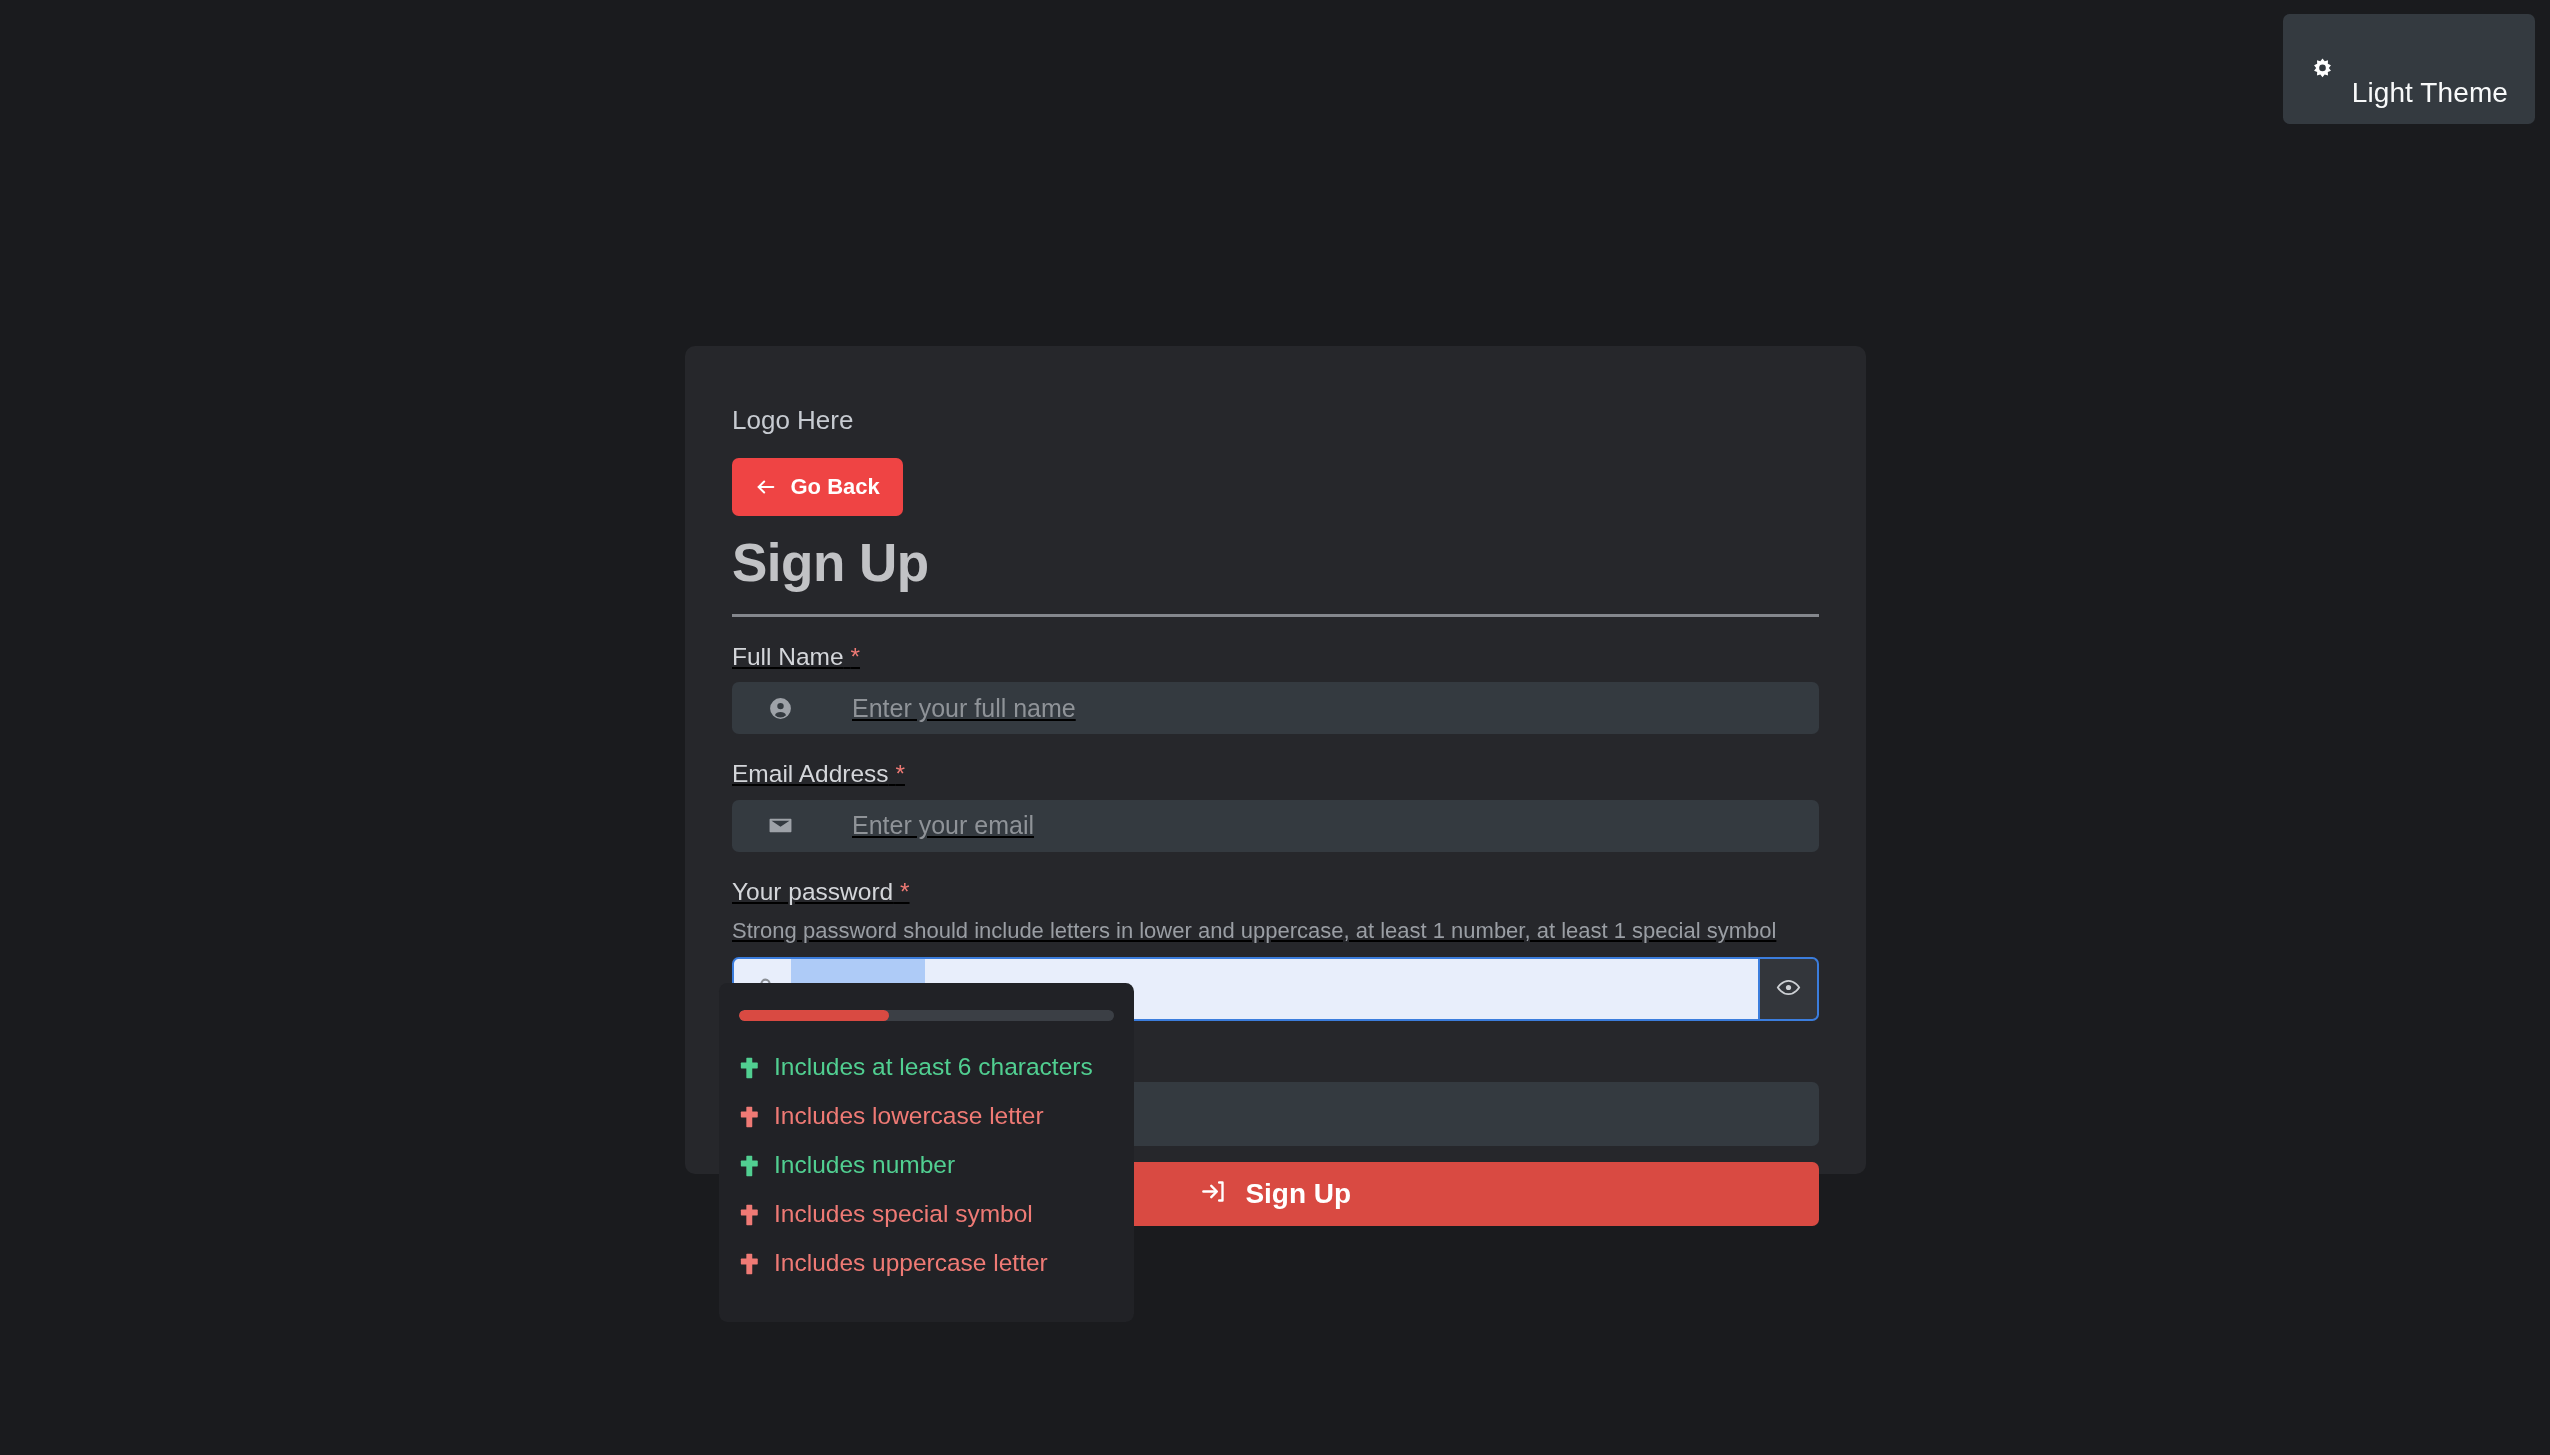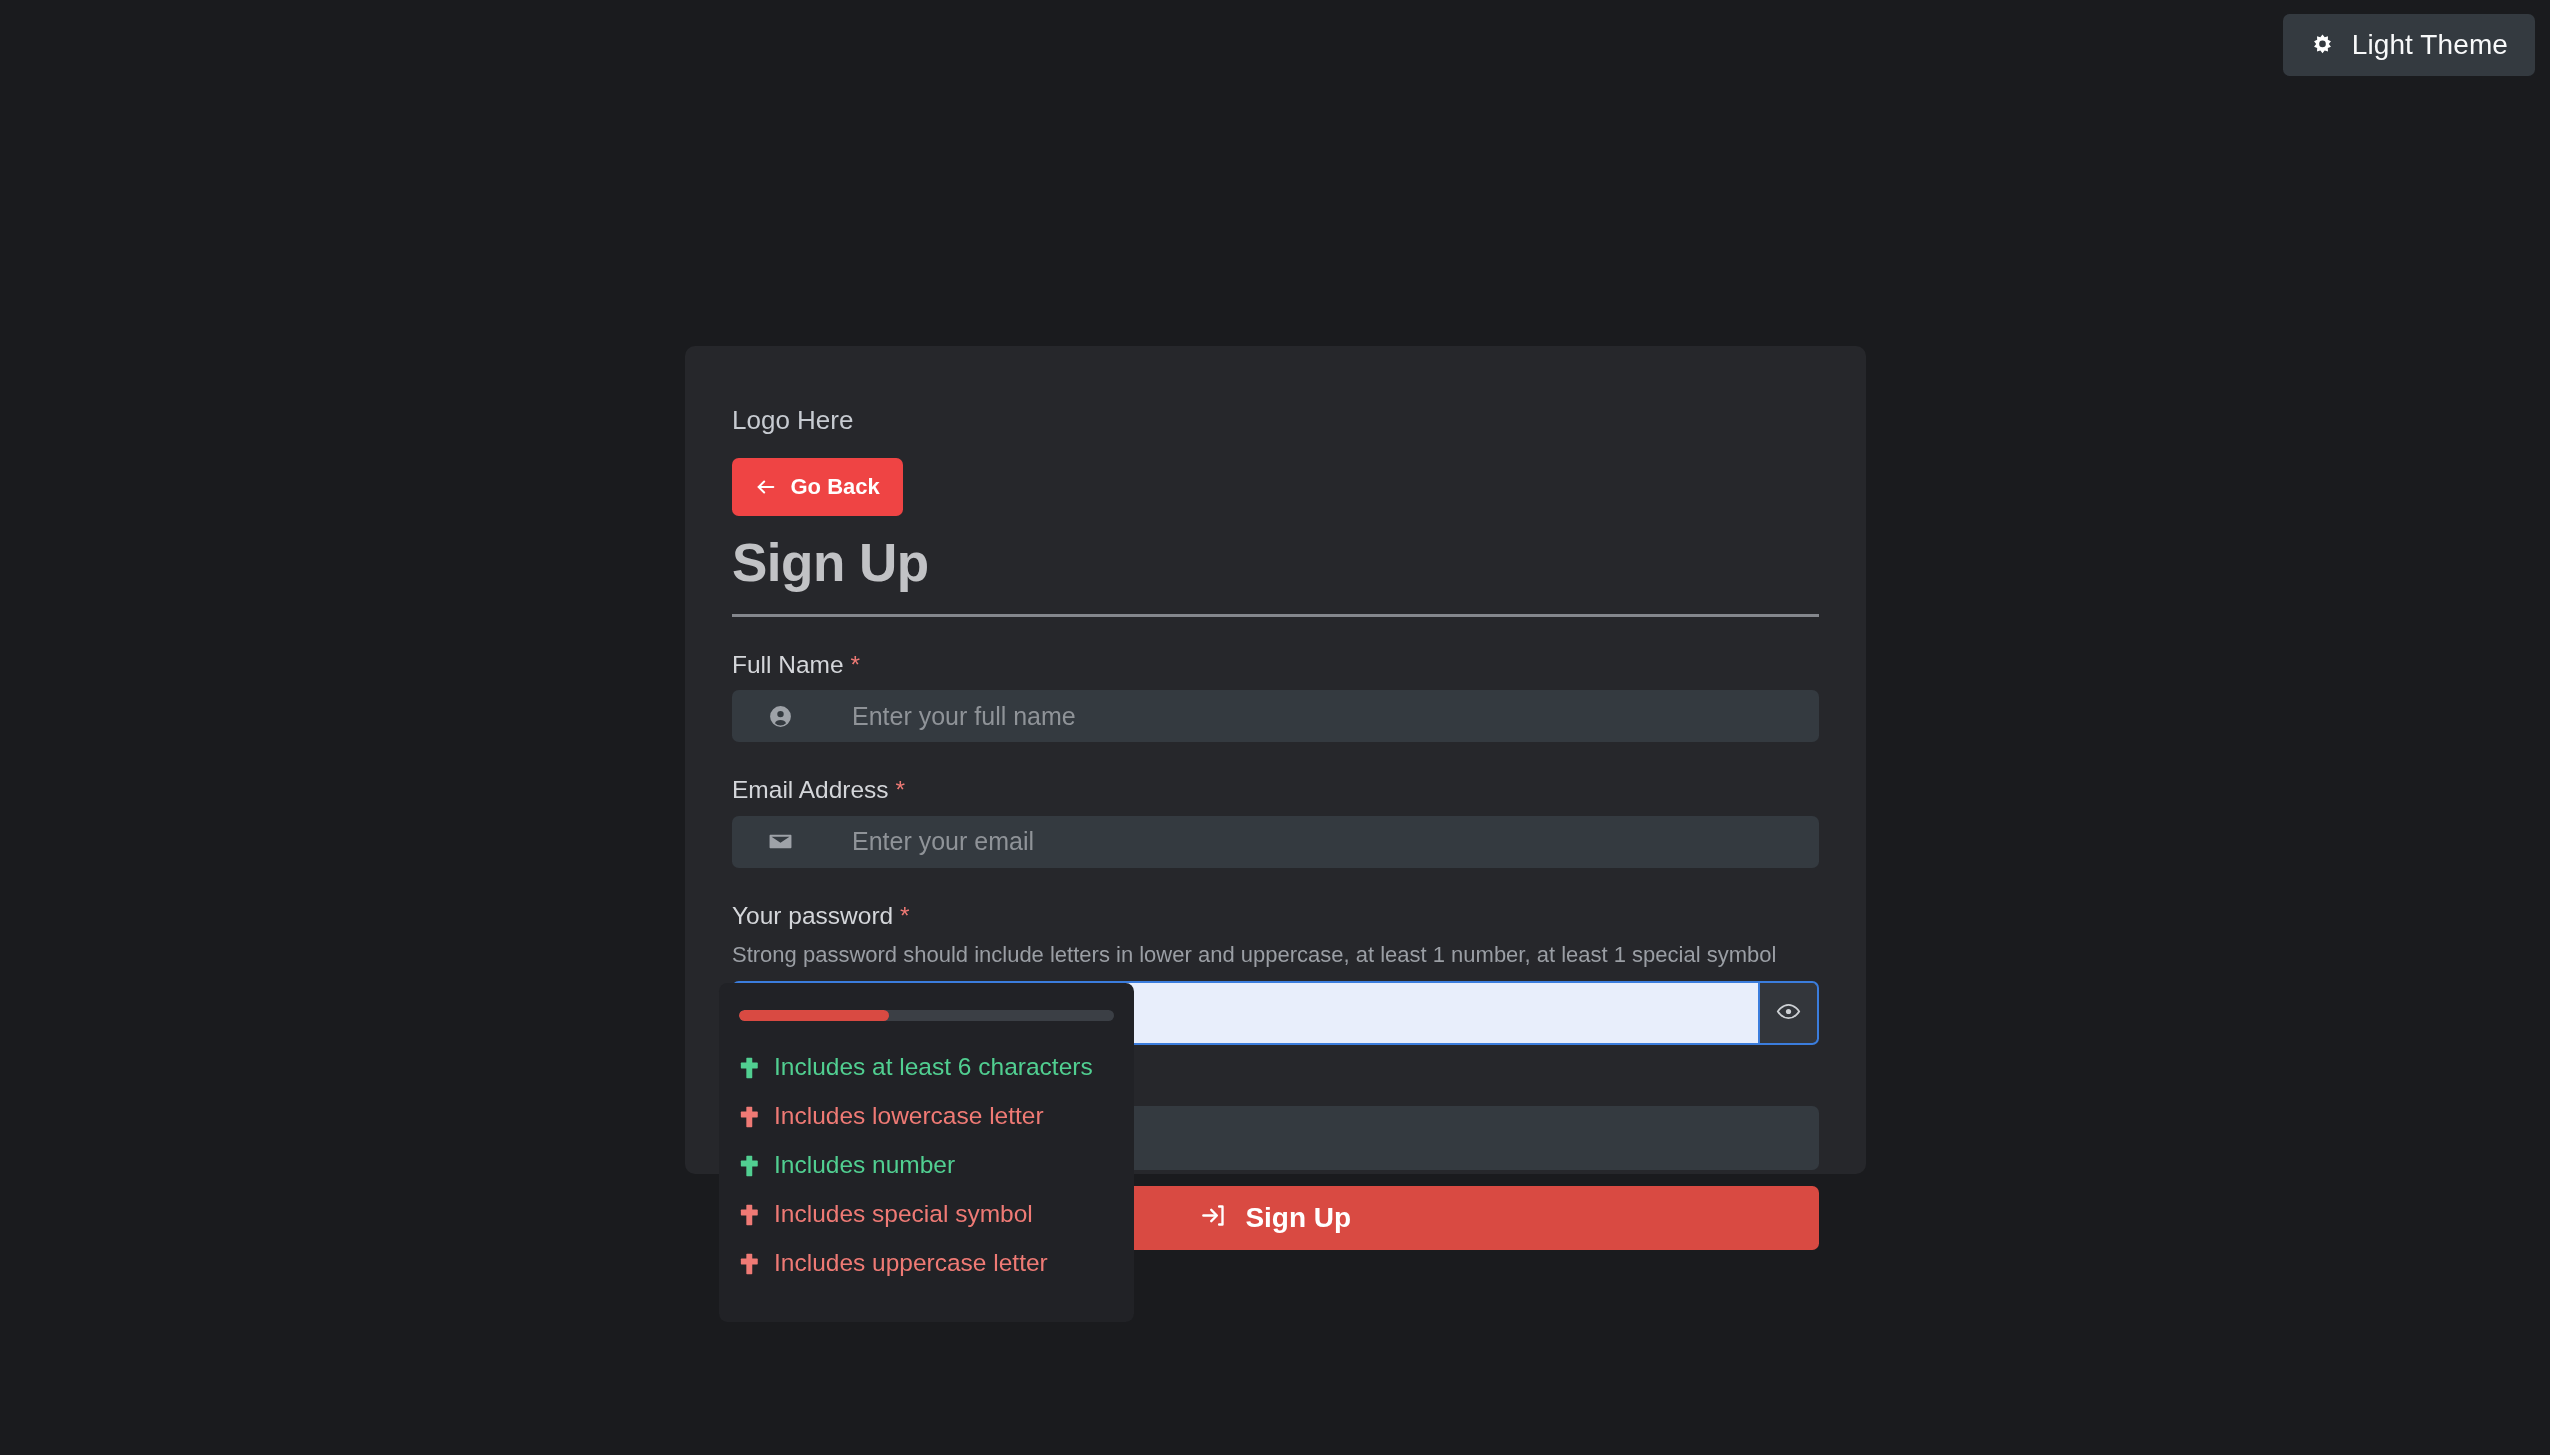--- a/index.html
+++ b/index.html
@@ -31,20 +31,21 @@
     border: none;
     border-radius: 6.7px;
     padding: 17px 27px;
     cursor: pointer;
   }
   .theme-toggle .label {
     color: #f8f9fa;
     font-size: 28px;
     line-height: 1;
     letter-spacing: 0.1px;
+    margin-top: 48px;
   }
   .theme-toggle svg { display: block; }
 
   
   .card {
     position: absolute;
     left: 685px;
     top: 346px;
     width: 1181px;
     height: 828px;
@@ -93,21 +94,21 @@
   }
 
   .divider {
     height: 3.4px;
     background: #84878d;
     margin-top: 23.6px;
     width: 100%;
   }
 
   
-  .field { margin-top: 36px; }
+  .field { margin-top: 28px; text-decoration: underline; }
 
   .field-label {
     color: #d4d6da;
     font-size: 24.5px;
     line-height: 1;
   }
   .req-star { color: #ef7a75; font-size: 24.5px; }
 
   .field-hint {
     color: #9a9ea4;

